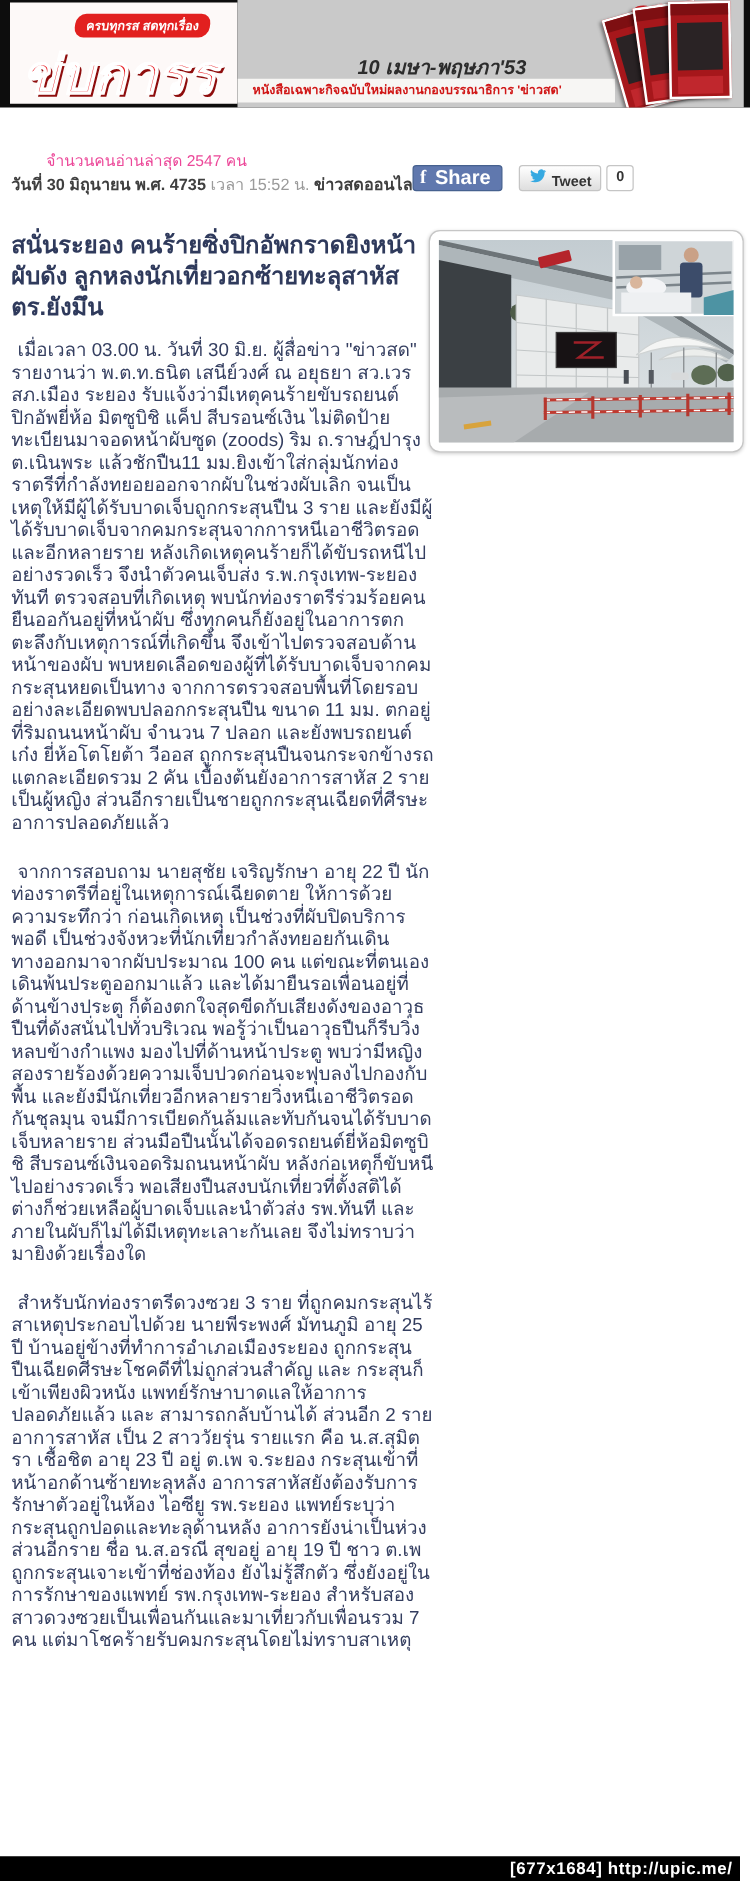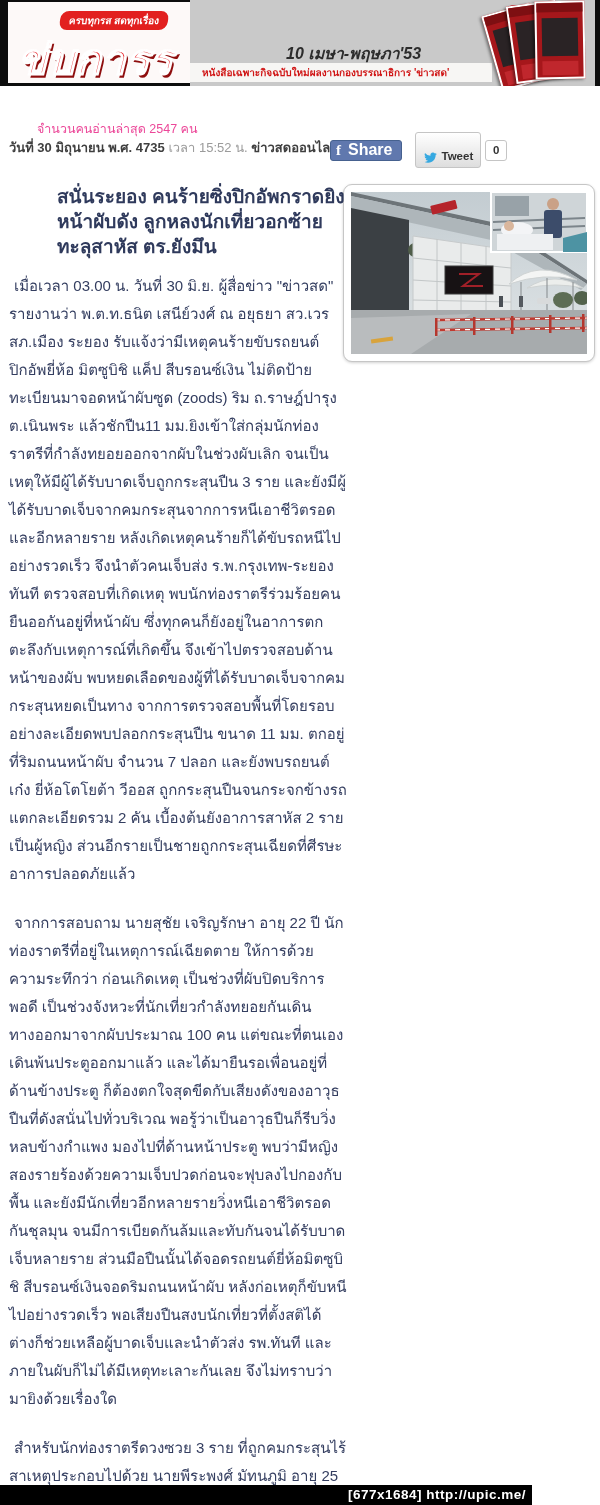--- a/index.html
+++ b/index.html
@@ -43,36 +43,36 @@
   
   .read-count { position:absolute; top:119px; left:9px; font-size:12.5px; color:#ec4899;margin-left:28px; }
   .date-line { position:absolute; top:137px; left:9px; font-size:13px; color:#9b9b9b; white-space:nowrap; }
   .date-line .b { color:#3f3f3f; font-weight:bold; }
   .share-group { position:absolute; top:132px; left:330px; display:flex; align-items:center; gap:13px; }
   .fb-share { display:flex; align-items:center; height:21px; background:#6078ae; border:1px solid #46618f;
               border-radius:3px; padding:0 9px 0 5px; cursor:pointer; }
   .fb-share .f { color:#fff; font-family:"Liberation Serif", serif; font-weight:bold; font-size:15px; margin-right:7px; }
   .fb-share .lbl { color:#fff; font-size:16px; font-weight:bold; }
   .tweet-wrap { display:flex; align-items:center; gap:4px; }
-  .tweet-btn { display:flex; align-items:flex-start; height:21px; background:linear-gradient(180deg,#ffffff,#dedede);
-               border:1px solid #c5c5c5; border-radius:3px; padding:17px 7px; cursor:pointer; }
+  .tweet-btn { display:flex; align-items:flex-end; height:21px; background:linear-gradient(180deg,#ffffff,#dedede);
+               border:1px solid #c5c5c5; border-radius:3px; padding:0 7px; cursor:pointer; }
   .tweet-btn .lbl { color:#333; font-size:11.5px; font-weight:bold; margin-left:4px; }
   .tweet-count { height:21px; min-width:22px; background:#fff; border:1px solid #c5c5c5; border-radius:3px;
                  color:#333; font-size:11.5px; font-weight:bold; line-height:19px; text-align:center; padding:0 5px; cursor:pointer; }
 
   
   .photo-box { position:absolute; top:184px; right:5px; width:252px; height:178px; background:#fff;
                border:1px solid #c6c6c6; border-radius:9px; padding:7px; box-shadow:0 1px 3px rgba(0,0,0,.18); cursor:pointer; }
   .photo-box svg { display:block; width:236px; height:162px; }
   .article-text { position:absolute; top:184px; left:9px; width:340px; }
-  .headline { font-size:19px; line-height:25px; font-weight:bold; color:#2f3a5c; margin-bottom:13px;margin-left:48px; }
-  .article-text p { font-size:15px; line-height:28px; color:#343e60; margin-bottom:21px; text-indent:5px; }
-
-  
-  .credit-bar { position:absolute; bottom:0; left:0; width:532px; height:20px; background:#000;margin-top:32px; }
+  .headline { font-size:19px; line-height:25px; font-weight:bold; color:#2f3a5c; margin-bottom:13px; }
+  .article-text p { font-size:15px; line-height:18px; color:#343e60; margin-bottom:21px; text-indent:5px; }
+
+  
+  .credit-bar { position:absolute; bottom:0; left:0; width:592px; height:20px; background:#000;margin-top:32px; }
   .credit-text { position:absolute; right:6px; top:0; color:#fff; font-size:13.5px; font-weight:bold;
                  line-height:20px; letter-spacing:.5px; }
 </style>
 </head>
 <body>
 
 <div class="page">
 
   <header class="site-header">
     <div class="logo-box">

